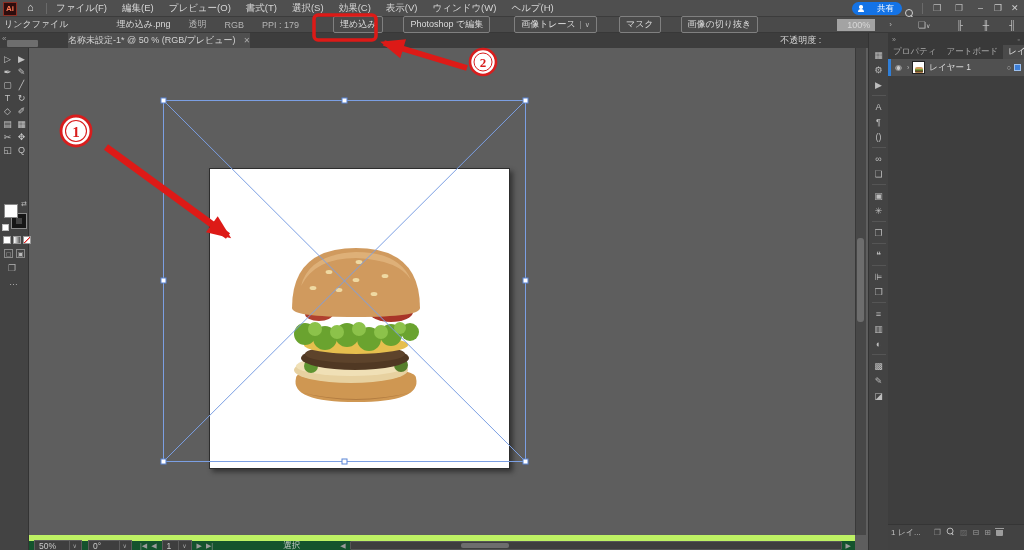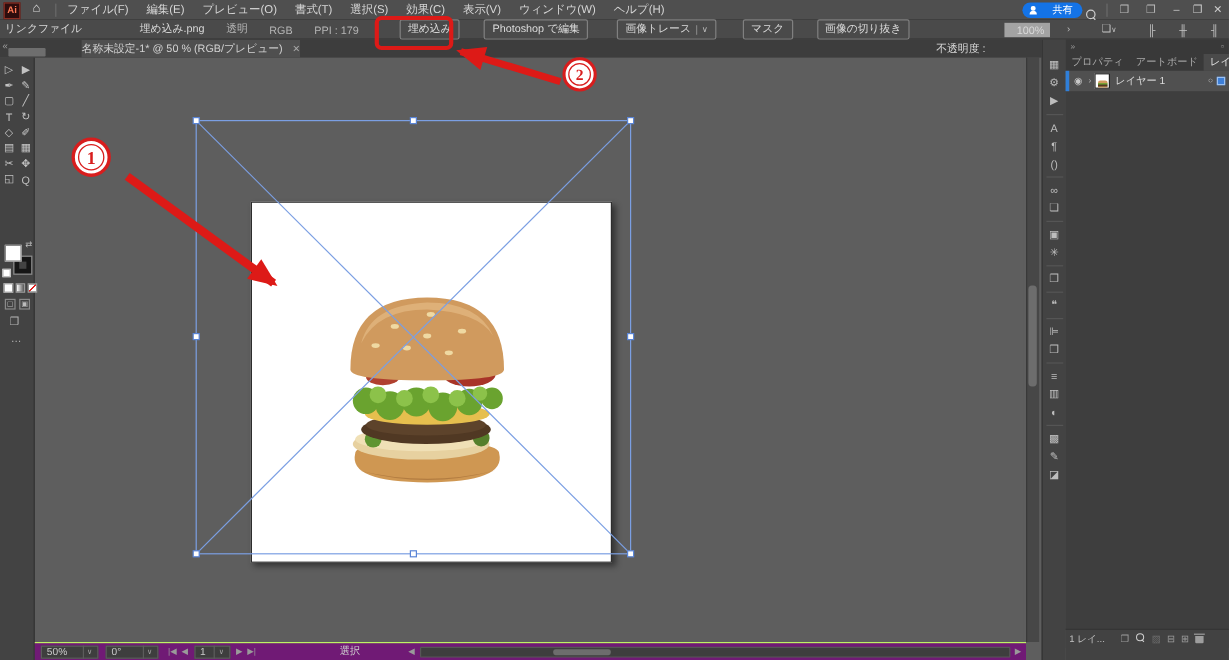--- a/index.html
+++ b/index.html
@@ -81,22 +81,22 @@
   
   #canvas { left:29px; top:48px; width:824px; height:487px; background:#5e5e5e; z-index:1; overflow:hidden; }
   #artboard { left:180px; top:120px; width:301px; height:301px; background:#ffffff;
               border:1px solid #2d2d2d; box-shadow:3px 3px 5px rgba(0,0,0,.45); }
   #canvas-svg { left:0; top:0; pointer-events:none; }
   #v-scroll { left:855px; top:48px; width:11px; height:487px; background:#474747;
               border-left:1px solid #393939; z-index:5; }
   #v-thumb { left:857px; top:238px; width:7px; height:84px; background:#6d6d6d; border-radius:3px; z-index:6; }
 
   
-  #statusbar { left:29px; top:535px; width:826px; height:15px; background:#701a75;
-               border-top:1px solid #bef264; z-index:10; display:flex; align-items:center;
+  #statusbar { left:29px; top:535px; width:826px; height:15px; background:#14532d;
+               border-top:6px solid #bef264; z-index:10; display:flex; align-items:center;
                font-size:8.5px; color:#c9c9c9; }
   .sb-field { border:1px solid #5c5c5c; background:#3e3e3e; height:11px; display:inline-flex;
               align-items:center; padding:0 4px; gap:4px; }
   .sb-chev { font-size:6px; color:#a5a5a5; border-left:1px solid #5c5c5c; padding-left:3px; height:11px;
              display:inline-flex; align-items:center; }
   .sb-arrow { color:#9a9a9a; font-size:7px; }
   #h-track { position:relative; height:9px; background:#3e3e3e; border:1px solid #565656;
              flex:1; margin:0 4px; border-radius:1px; }
   #h-thumb { position:absolute; left:110px; top:1px; width:48px; height:5px; background:#6d6d6d;
              border-radius:2px; }

